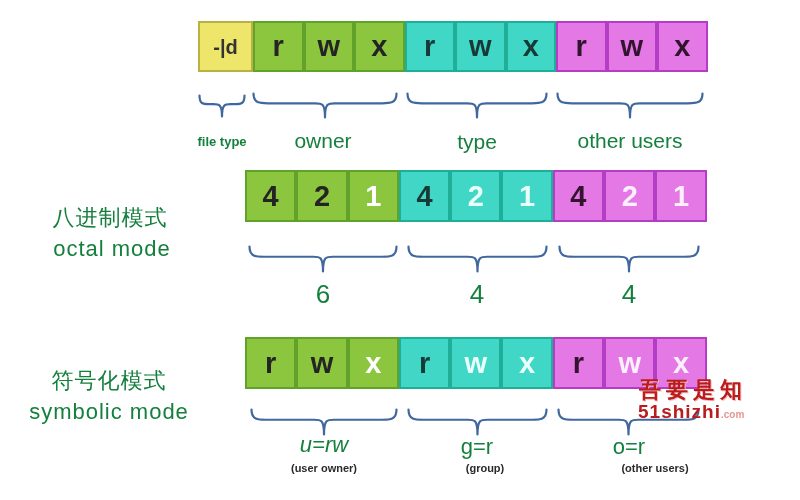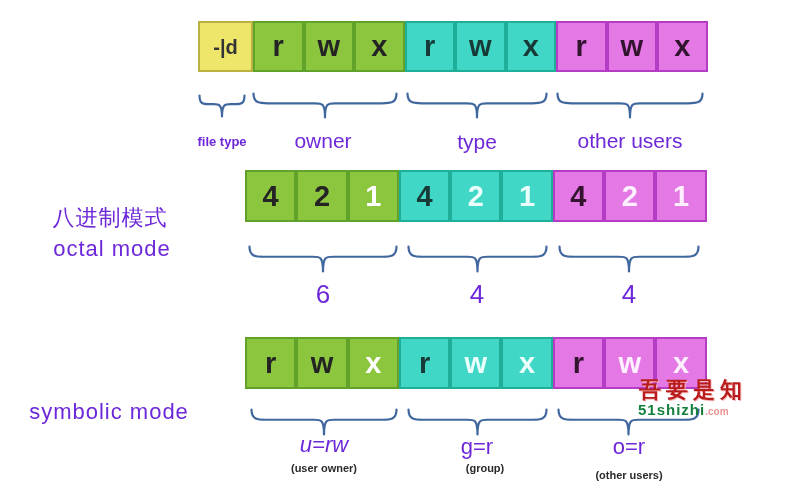--- a/index.html
+++ b/index.html
@@ -16,32 +16,32 @@
   .cell.lite{color:#ffffff;}
   .cell.c.lite{color:#eafffb;}
   .cell.m.lite{color:#fdeffd;}
 
   .row1 .cell{width:50.5px;height:51px;}
   .row1 .cell.y{width:55px;}
   .row2 .cell,.row3 .cell{width:51.3px;height:52px;}
 
   svg.brace{position:absolute;overflow:visible;}
 
-  .lbl{position:absolute;color:#6d28d9;white-space:nowrap;transform:translateX(-50%);}
+  .lbl{position:absolute;color:#15803d;white-space:nowrap;transform:translateX(-50%);}
   .lbl-small{font-size:13px;font-weight:700;}
   .lbl-mid{font-size:21px;font-weight:400;}
   .lbl-num{font-size:26px;font-weight:500;}
   .lbl-side{font-size:22px;font-weight:500;letter-spacing:1px;}
   .lbl-expr{font-size:22px;font-weight:500;}
   .lbl-note{font-size:11px;font-weight:700;color:#2a2a2a;}
 
   .wm{position:absolute;white-space:nowrap;}
   .wm-zh{font-size:22px;font-weight:700;color:#b91c1c;letter-spacing:5px;
          text-shadow:1px 1px 0 #f6b9b8;}
-  .wm-site{font-size:15px;font-weight:700;color:#15803d;letter-spacing:1px;}
+  .wm-site{font-size:19px;font-weight:700;color:#b91c1c;letter-spacing:1px;}
   .wm-tld{font-size:10px;font-weight:700;color:#e89392;}
 </style>
 </head>
 <body>
 
 <div class="canvas">
 
   <div class="box-row row1" style="left:198px;top:21px;">
     <div class="cell y">-|d</div>
     <div class="cell g">r</div>
@@ -95,20 +95,21 @@
       <path d="M1.5,1.5 C1.5,11.76 8,11.76 16,11.76 L60.5,11.76 C67.5,11.76 70.5,11.76 70.5,26.5 C70.5,11.76 73.5,11.76 80.5,11.76 L125,11.76 C133,11.76 139.5,11.76 139.5,1.5" fill="none" stroke="#41689e" stroke-width="2.2" stroke-linecap="round" stroke-linejoin="round"></path>
     </svg>
   <svg class="brace" style="left:558px;top:245px;" width="142" height="28" viewBox="0 0 142 28">
       <path d="M1.5,1.5 C1.5,11.76 8,11.76 16,11.76 L61,11.76 C68,11.76 71,11.76 71,26.5 C71,11.76 74,11.76 81,11.76 L126,11.76 C134,11.76 140.5,11.76 140.5,1.5" fill="none" stroke="#41689e" stroke-width="2.2" stroke-linecap="round" stroke-linejoin="round"></path>
     </svg>
 
   <div class="lbl lbl-num" style="left:323px;top:279px;">6</div>
   <div class="lbl lbl-num" style="left:477px;top:279px;">4</div>
   <div class="lbl lbl-num" style="left:629px;top:279px;">4</div>
 
+  <div class="lbl lbl-side" style="left:109px;top:366px;">符号化模式</div>
   <div class="lbl lbl-side" style="left:109px;top:399px;">symbolic mode</div>
 
   <div class="box-row row3" style="left:245px;top:337px;">
     <div class="cell g">r</div>
     <div class="cell g">w</div>
     <div class="cell g lite">x</div>
     <div class="cell c">r</div>
     <div class="cell c lite">w</div>
     <div class="cell c lite">x</div>
     <div class="cell m">r</div>
@@ -125,18 +126,18 @@
   <svg class="brace" style="left:557px;top:408px;" width="143" height="28" viewBox="0 0 143 28">
       <path d="M1.5,1.5 C1.5,11.76 8,11.76 16,11.76 L61.5,11.76 C68.5,11.76 71.5,11.76 71.5,26.5 C71.5,11.76 74.5,11.76 81.5,11.76 L127,11.76 C135,11.76 141.5,11.76 141.5,1.5" fill="none" stroke="#41689e" stroke-width="2.2" stroke-linecap="round" stroke-linejoin="round"></path>
     </svg>
 
   <div class="lbl lbl-expr" style="left:324px;top:432px;font-style:italic;">u=rw</div>
   <div class="lbl lbl-expr" style="left:477px;top:434px;">g=r</div>
   <div class="lbl lbl-expr" style="left:629px;top:434px;">o=r</div>
 
   <div class="lbl lbl-note" style="left:324px;top:462px;">(user owner)</div>
   <div class="lbl lbl-note" style="left:477px;top:462px;padding-left:16px;">(group)</div>
-  <div class="lbl lbl-note" style="left:629px;top:462px;margin-top:7px;">(other users)</div>
+  <div class="lbl lbl-note" style="left:655px;top:462px;">(other users)</div>
 
   <div class="wm wm-zh" style="left:639px;top:375px;">吾要是知</div>
   <div class="wm" style="left:638px;top:401px;"><span class="wm-site">51shizhi</span><span class="wm-tld">.com</span></div>
 
 </div>
 
 </body></html>

